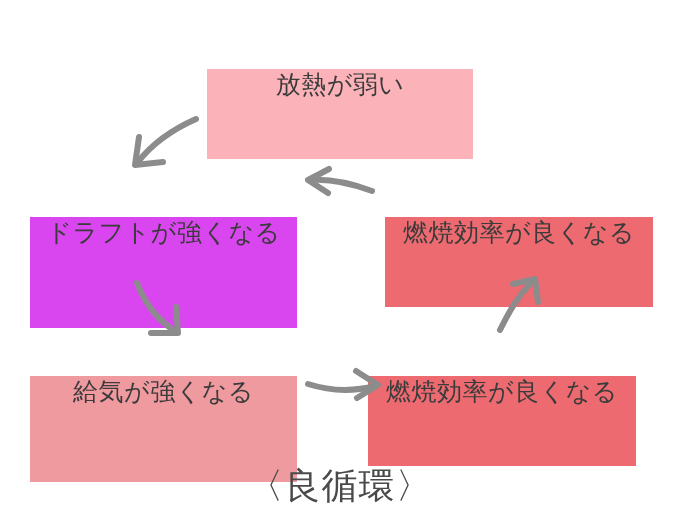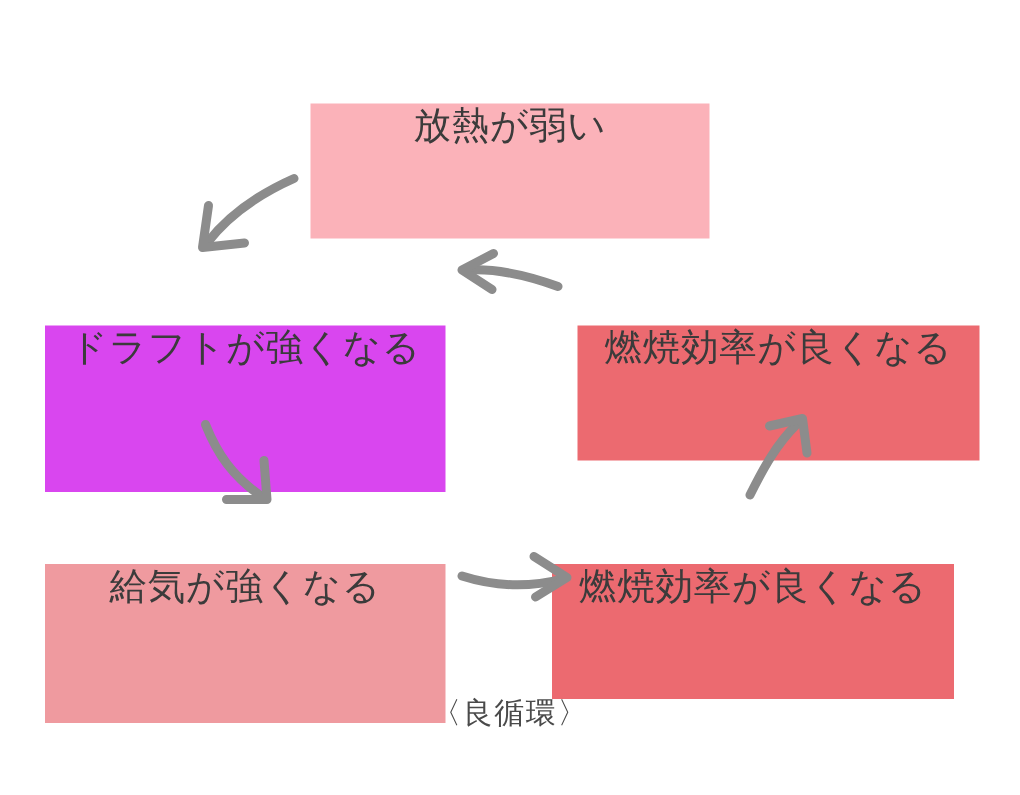--- a/index.html
+++ b/index.html
@@ -39,21 +39,21 @@
   .node-intake    { left: 30px;  top: 340px; width: 267px; height: 106px;  background: #ef9a9f; }
   .node-combust   { left: 368px; top: 340px; width: 268px; height: 90px;  background: #ec6a70; }
 
   .caption {
     position: absolute;
     left: 0;
     top: 462px;
     width: 680px;
     text-align: center;
     color: #4a4a4a;
-    font-size: 20px;
+    font-size: 36px;
     letter-spacing: 1px;
     white-space: nowrap;
   }
 
   svg.arrows {
     position: absolute;
     left: 0;
     top: 0;
     width: 680px;
     height: 530px;

